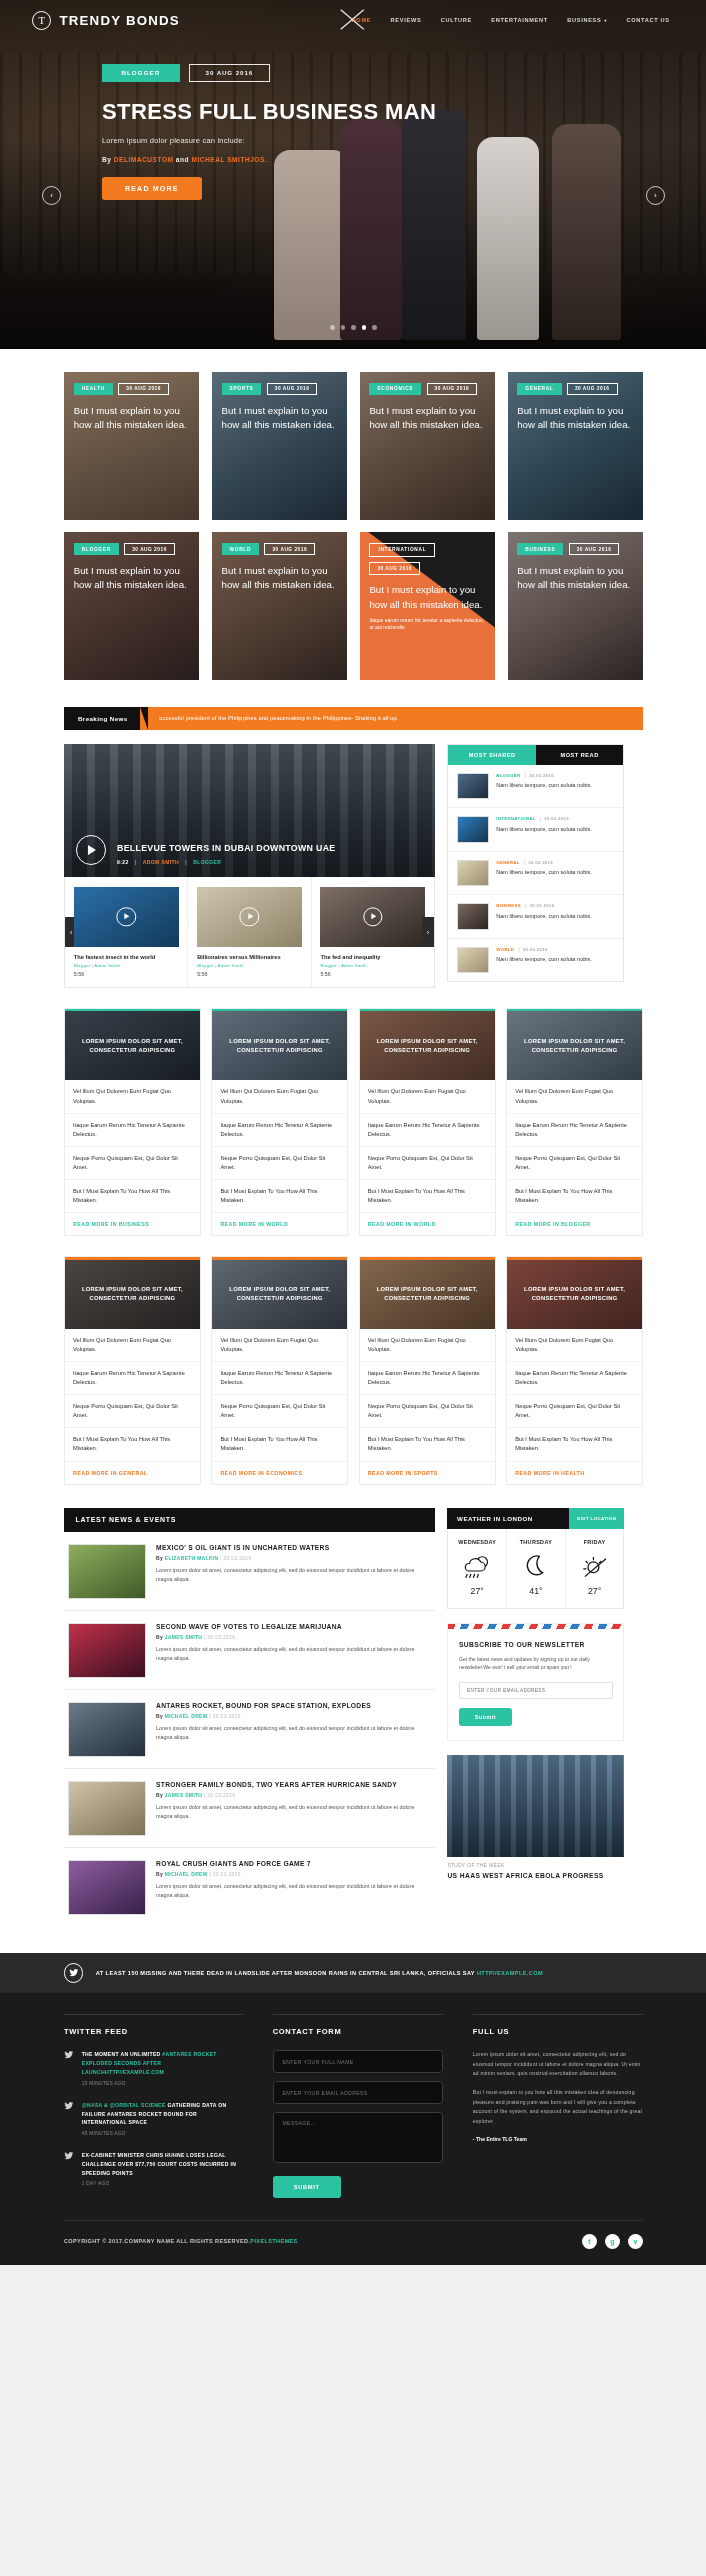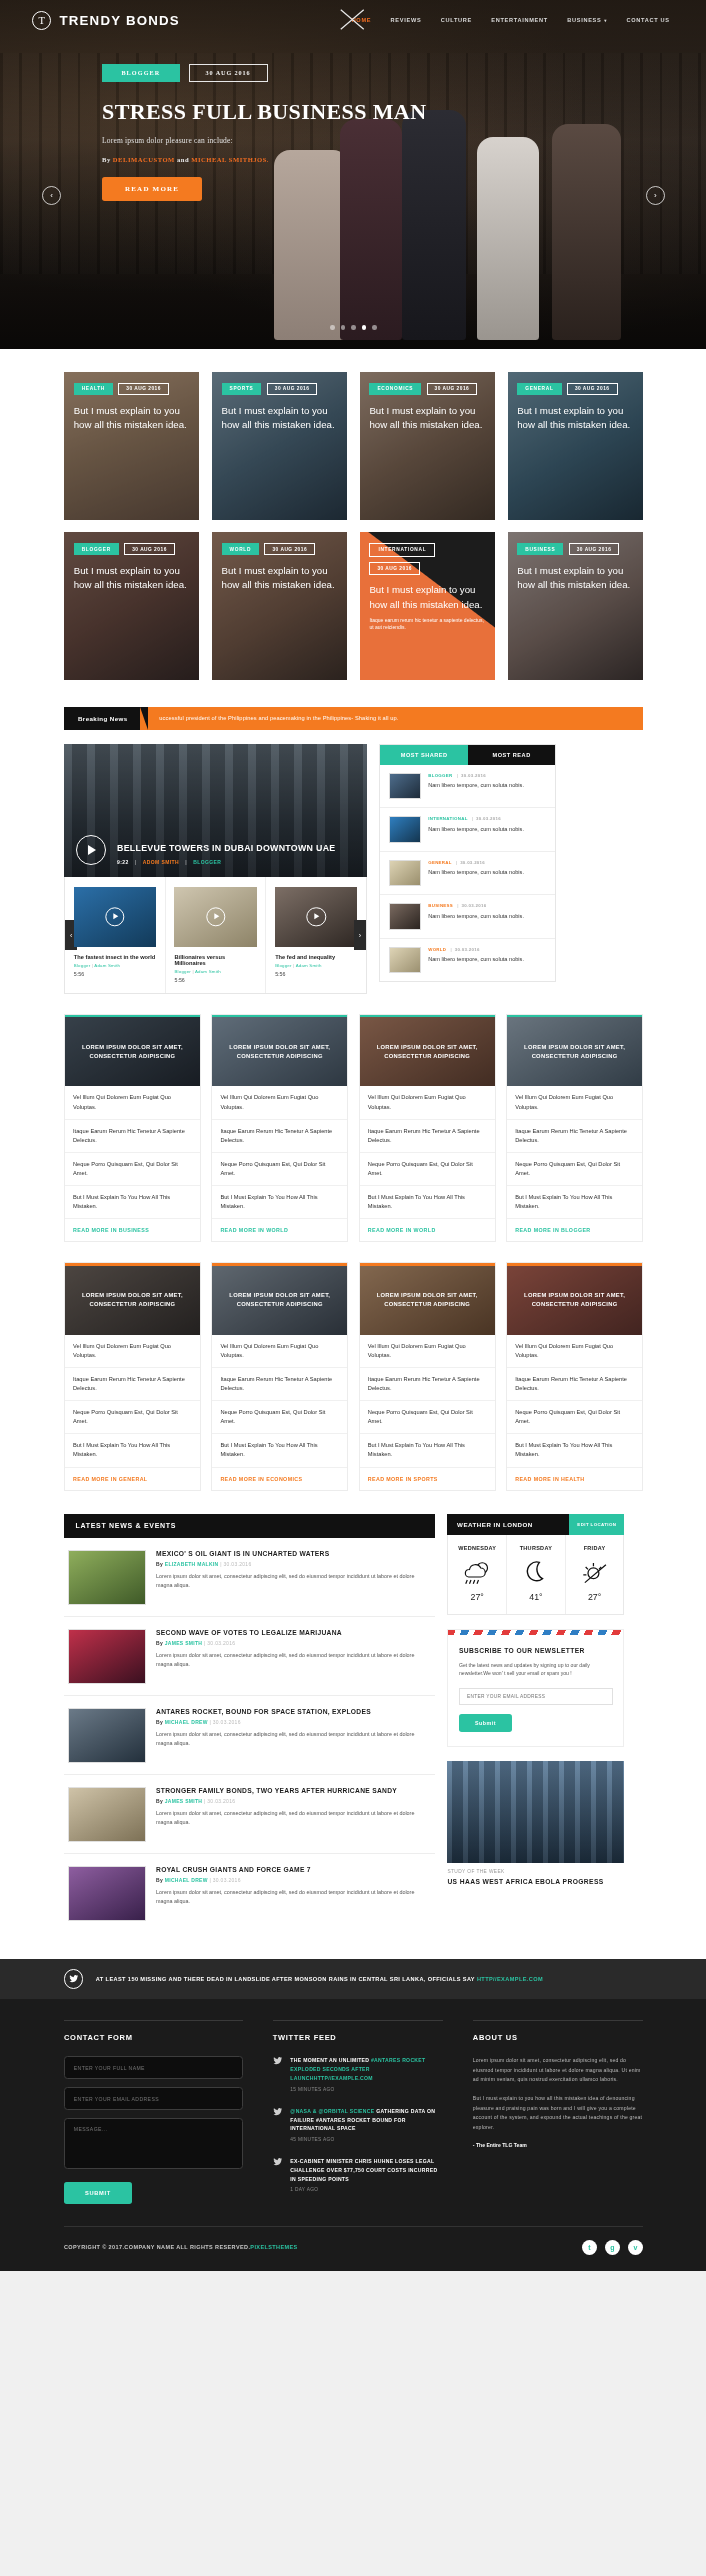--- a/index.html
+++ b/index.html
@@ -40,21 +40,21 @@
     font-family:"Liberation Serif", serif; }
   .brand-txt { color:#fff; font-size:13.3px; letter-spacing:1.2px; font-weight:bold; }
   .nav { margin-left:auto; display:flex; align-items:center; gap:19.4px; padding-right:5.3px; }
   .nav a { color:#d9d9d9; font-size:5.6px; letter-spacing:0.7px; font-weight:bold;
     text-decoration:none; white-space:nowrap; }
   .nav a.active { color:#f26d21; position:relative; }
   .nav .xmark { position:absolute; left:-12.4px; top:-8.8px; width:26.5px; height:23px;
     pointer-events:none; }
   .nav .caret { display:inline-block; margin-left:2.7px; font-size:4.4px; }
 
-  .hero-body { position:relative; z-index:4; padding:34px 0 0 102px;font-family:Liberation Serif, serif; }
+  .hero-body { position:relative; z-index:4; padding:34px 0 0 102px; }
   .pill-row { display:flex; align-items:center; gap:8.8px; }
   .pill { background:#2bc3a2; color:#fff; font-size:6.2px; letter-spacing:1.1px;
     font-weight:bold; padding:5.3px 19.4px; }
   .pill-date { border:1.3px solid #e8e8e8; color:#f2f2f2; font-size:6.2px; letter-spacing:0.9px;
     padding:4.4px 16px; font-weight:bold; }
   .hero-title { color:#fff; font-size:22px; letter-spacing:0.4px; font-weight:bold;
     margin-top:17.7px; text-transform:uppercase; }
   .hero-sub { color:#e2e2e2; font-size:7.5px; margin-top:10.6px; letter-spacing:0.2px; }
   .hero-by { color:#e8e8e8; font-size:6.6px; margin-top:10.6px; letter-spacing:0.5px; font-weight:bold; }
   .hero-by b { color:#f26d21; font-weight:bold; }
@@ -100,21 +100,21 @@
   
   .breaking { margin:26.5px 64px 0 64px; height:23px; background:#f47a20; display:flex; align-items:center; }
   .breaking-lbl { background:#111; color:#fff; font-size:6.2px; font-weight:bold; letter-spacing:0.4px;
     height:23px; display:flex; align-items:center; padding:0 12.4px 0 14px; position:relative; }
   .breaking-lbl:after{ content:""; position:absolute; right:-8px; top:0; border-style:solid;
     border-width:23px 0 0 8.8px; border-color:#111 transparent transparent transparent; }
   .breaking-txt { color:#fff; font-size:5.7px; padding-left:19.4px; letter-spacing:0.1px; }
 
   
   .vid-sec { display:flex; gap:12.4px; padding:14px 64px 0 64px; align-items:flex-start; }
-  .vid-main { width:303px; }
+  .vid-main { width:371px; }
   .vid-hero { position:relative; height:133px; overflow:hidden;
     background:linear-gradient(180deg,#6f7d88,#39434c 60%,#20262c); }
   .vid-hero:before{ content:""; position:absolute; inset:0;
     background:repeating-linear-gradient(90deg, rgba(255,255,255,.06) 0 8px, rgba(0,0,0,.22) 8px 23px); }
   .vid-hero:after{ content:""; position:absolute; inset:0; background:rgba(10,14,18,.3); }
   .vid-overlay { position:absolute; z-index:3; left:0; bottom:0; width:100%;
     padding:0 12.4px 12.4px 12.4px; display:flex; align-items:flex-end; gap:10.6px; }
   .play { width:30px; height:30px; border-radius:50%; border:1.8px solid #fff;
     display:flex; align-items:center; justify-content:center; flex:none; }
   .play i { border-style:solid; border-width:5.3px 0 5.3px 8.8px;
@@ -759,29 +759,20 @@
       <span>AT LEAST 150 MISSING AND THERE DEAD IN LANDSLIDE AFTER MONSOON RAINS IN CENTRAL SRI LANKA, OFFICIALS SAY</span>
       <a>HTTP//EXAMPLE.COM</a>
     </div>
   </div>
 
   <div class="footer">
     <div class="f-cols">
 
       <div>
         <div class="f-rule"></div>
-        <div class="f-h">CONTACT FORM</div>
-        <input class="f-input" placeholder="ENTER YOUR FULL NAME" style="">
-        <input class="f-input" placeholder="ENTER YOUR EMAIL ADDRESS" style="">
-        <textarea class="f-area" placeholder="MESSAGE..." style=""></textarea>
-        <button class="f-btn">SUBMIT</button>
-      </div>
-
-      <div>
-        <div class="f-rule"></div>
         <div class="f-h">TWITTER FEED</div>
         <div id="twItems">
             <div class="tw-item">
      <div class="tw-bird"><svg width="9.7" height="9.7" viewBox="0 0 24 24" fill="#cfcfcf">
                   <path d="M23 5a9 9 0 0 1-2.6.7A4.5 4.5 0 0 0 22.4 3a9 9 0 0 1-2.9 1.1A4.5 4.5 0 0 0 11.8 8a12.8 12.8 0 0 1-9.3-4.7 4.5 4.5 0 0 0 1.4 6A4.4 4.4 0 0 1 1.8 8.7v.1a4.5 4.5 0 0 0 3.6 4.4 4.5 4.5 0 0 1-2 .1 4.5 4.5 0 0 0 4.2 3.1A9 9 0 0 1 1 18.3a12.7 12.7 0 0 0 6.9 2c8.3 0 12.8-6.9 12.8-12.8v-.6A9 9 0 0 0 23 5z"></path>
                 </svg></div>
      <div class="tw-body">THE MOMENT AN UNLIMITED <span class="h">#ANTARES ROCKET EXPLODED SECONDS AFTER LAUNCH</span><a>HTTP//EXAMPLE.COM</a>
        <span class="tw-ago">15 MINUTES AGO</span></div>
    </div>
             <div class="tw-item">
@@ -796,21 +787,30 @@
                   <path d="M23 5a9 9 0 0 1-2.6.7A4.5 4.5 0 0 0 22.4 3a9 9 0 0 1-2.9 1.1A4.5 4.5 0 0 0 11.8 8a12.8 12.8 0 0 1-9.3-4.7 4.5 4.5 0 0 0 1.4 6A4.4 4.4 0 0 1 1.8 8.7v.1a4.5 4.5 0 0 0 3.6 4.4 4.5 4.5 0 0 1-2 .1 4.5 4.5 0 0 0 4.2 3.1A9 9 0 0 1 1 18.3a12.7 12.7 0 0 0 6.9 2c8.3 0 12.8-6.9 12.8-12.8v-.6A9 9 0 0 0 23 5z"></path>
                 </svg></div>
      <div class="tw-body">EX-CABINET MINISTER CHRIS HUHNE LOSES LEGAL CHALLENGE OVER $77,750 COURT COSTS INCURRED IN SPEEDING POINTS
        <span class="tw-ago">1 DAY AGO</span></div>
    </div>
           </div>
       </div>
 
       <div>
         <div class="f-rule"></div>
-        <div class="f-h">ABOUT US</div>
+        <div class="f-h">CONTACT FORM</div>
+        <input class="f-input" placeholder="ENTER YOUR FULL NAME" style="">
+        <input class="f-input" placeholder="ENTER YOUR EMAIL ADDRESS" style="">
+        <textarea class="f-area" placeholder="MESSAGE..." style=""></textarea>
+        <button class="f-btn">SUBMIT</button>
+      </div>
+
+      <div>
+        <div class="f-rule"></div>
+        <div class="f-h">FULL US</div>
         <div class="f-p">Lorem ipsum dolor sit amet, consectetur adipiscing elit, sed do eiusmod tempor incididunt ut labore et dolore magna aliqua. Ut enim ad minim veniam, quis nostrud exercitation ullamco laboris.</div>
         <div class="f-p">But I must explain to you how all this mistaken idea of denouncing pleasure and praising pain was born and I will give you a complete account of the system, and expound the actual teachings of the great explorer.</div>
         <div class="f-sign">- The Entire TLG Team</div>
       </div>
     </div>
 
     <div class="f-bottom">
       <div class="f-copy">
         <span>COPYRIGHT © 2017.COMPANY NAME ALL RIGHTS RESERVED.</span><a>PIXELSTHEMES</a>
       </div>

